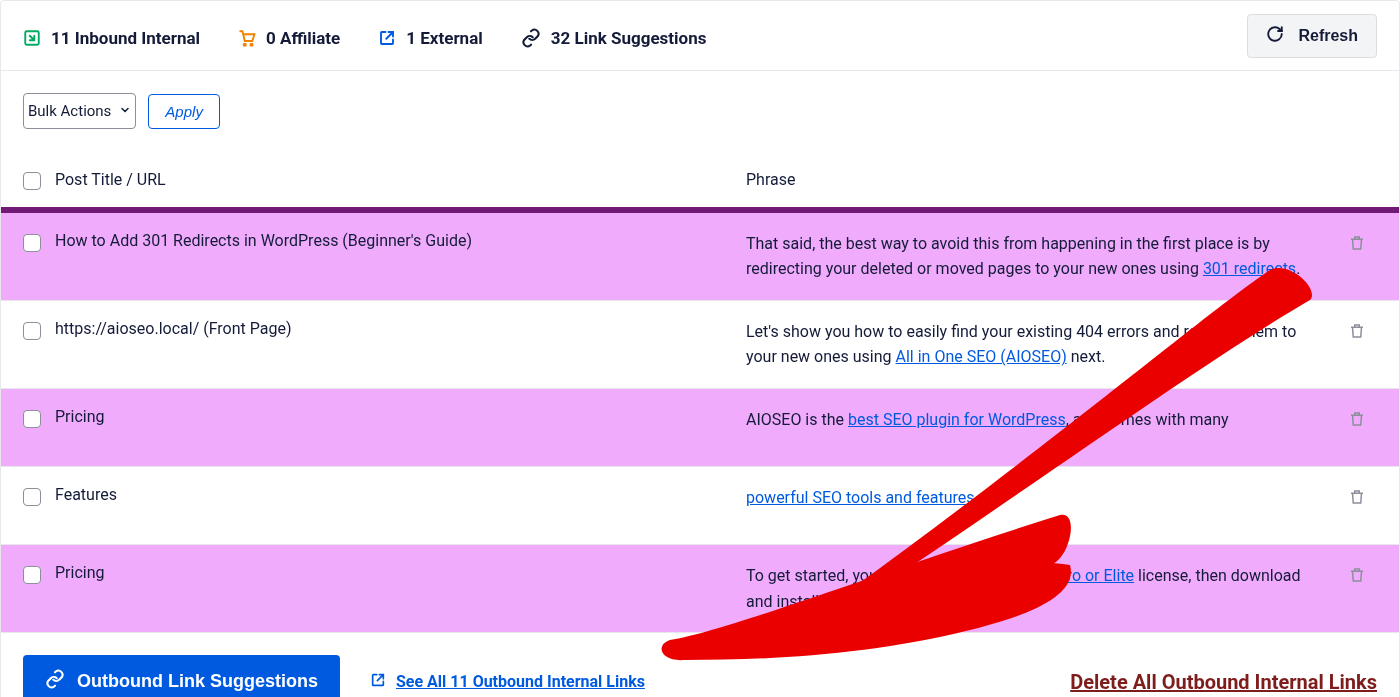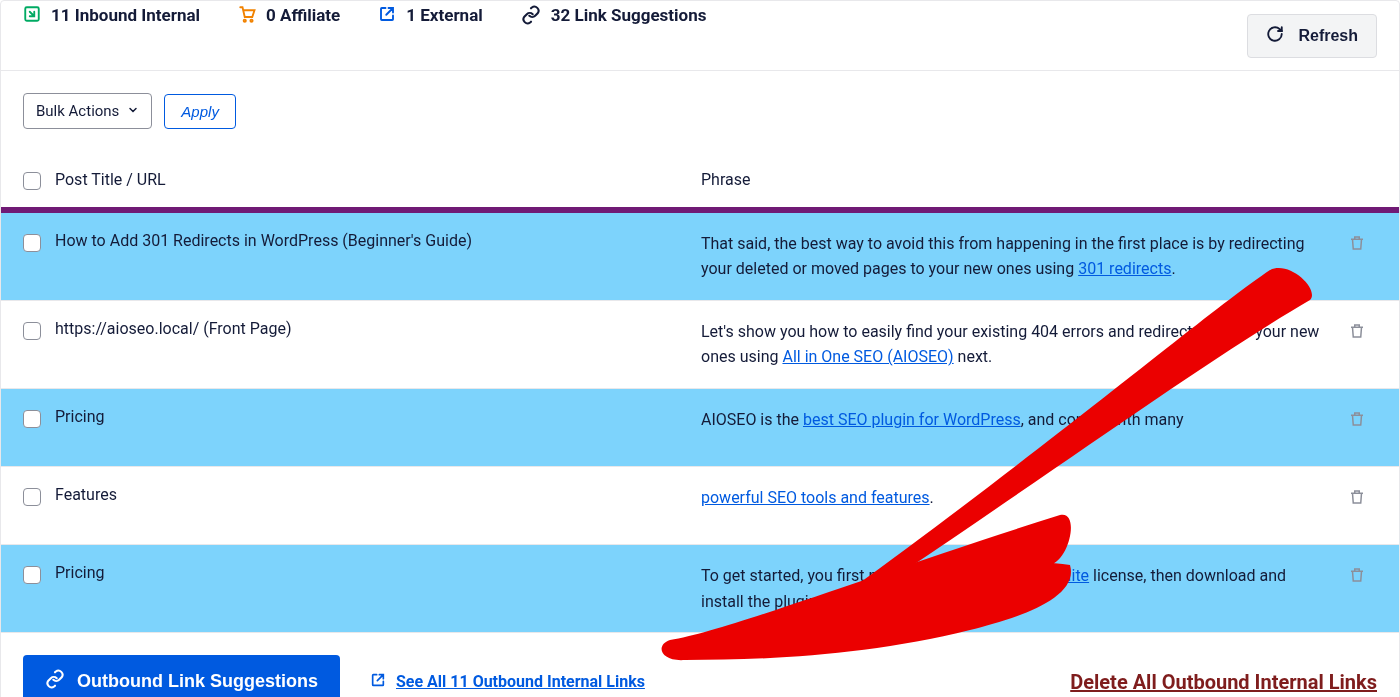--- a/index.html
+++ b/index.html
@@ -22,21 +22,21 @@
   .tabs-row {
     display: flex;
     align-items: center;
     padding: 0 22px;
     border-bottom: 1px solid #E8E8EB;
     gap: 38px;
     height: 70px;
   }
   .tab {
     display: flex;
-    align-items: flex-start;
+    align-items: center;
     gap: 10px;
     font-weight: 700;
     font-size: 17px;
     color: #141B38;
     height: 100%;
     padding-top: 4px;
     cursor: pointer;
     white-space: nowrap;
   }
   .tab.active {
@@ -66,21 +66,21 @@
     align-items: center;
     gap: 12px;
     padding: 22px 22px 8px 22px;
   }
   .bulk-select {
     display: inline-flex;
     align-items: flex-end;
     gap: 8px;
     border: 1px solid #8C8F9A;
     border-radius: 4px;
-    padding: 8px 12px;
+    padding: 8px 4px;
     font-size: 15px;
     color: #141B38;
     cursor: pointer;
     background: #fff;
   }
   .apply-btn {
     border: 1px solid #005AE0;
     color: #005AE0;
     background: #fff;
     border-radius: 4px;
@@ -101,31 +101,31 @@
   .check-cell { width: 32px; display: flex; align-items: flex-start; padding-top: 3px; }
   .cb {
     width: 18px; height: 18px;
     border: 1.5px solid #8C8F9A;
     border-radius: 4px;
     display: inline-block;
     background: #fff;
     cursor: pointer;
   }
   .title-cell { width: 646px; padding-right: 20px; }
-  .phrase-cell { flex: 1; padding-right: 10px; line-height: 1.6; }
+  .phrase-cell { flex: 1; padding-right: 10px; line-height: 1.6; margin-left: 45px; }
   .delete-cell { width: 40px; display: flex; align-items: flex-start; justify-content: center; padding-top: 3px; }
   .row {
     display: flex;
     align-items: flex-start;
     padding: 18px 22px;
     border-bottom: 1px solid #E8E8EB;
     font-size: 16px;
     min-height: 78px;
   }
-  .row.alt { background: #7dd3fc; }
+  .row.alt { background: #f0abfc; }
   .row .title-cell { font-size: 16px; }
   .phrase-cell a { color: #005AE0; text-decoration: underline; }
   .trash-btn { cursor: pointer; display: inline-flex; }
   
   .footer-row {
     display: flex;
     align-items: center;
     padding: 22px 22px 28px 22px;
     gap: 30px;
   }

